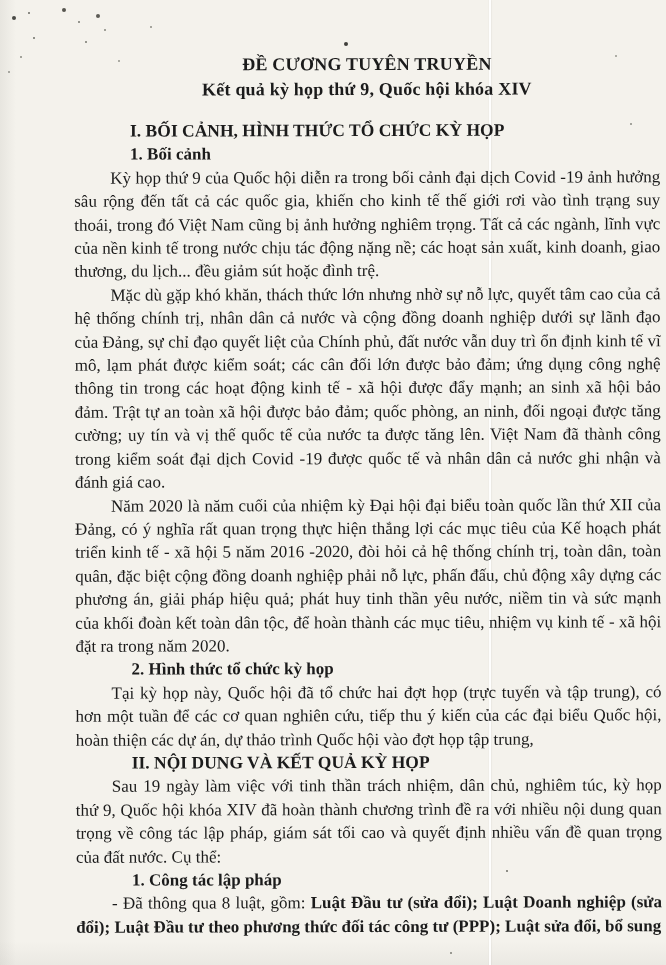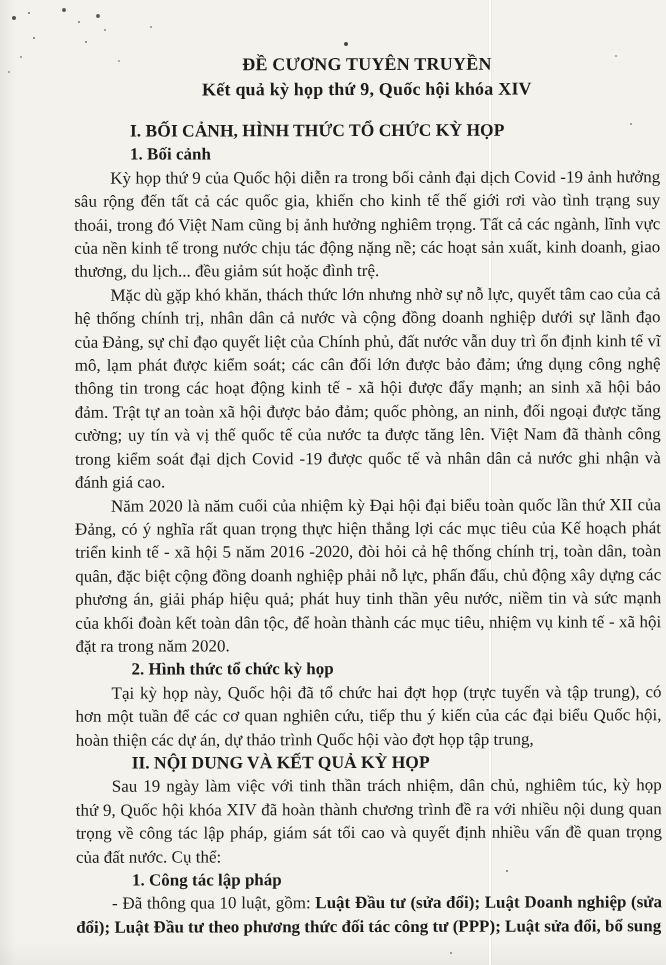--- a/index.html
+++ b/index.html
@@ -110,15 +110,15 @@
     <p class="para">Mặc dù gặp khó khăn, thách thức lớn nhưng nhờ sự nỗ lực, quyết tâm cao của cả hệ thống chính trị, nhân dân cả nước và cộng đồng doanh nghiệp dưới sự lãnh đạo của Đảng, sự chỉ đạo quyết liệt của Chính phủ, đất nước vẫn duy trì ổn định kinh tế vĩ mô, lạm phát được kiểm soát; các cân đối lớn được bảo đảm; ứng dụng công nghệ thông tin trong các hoạt động kinh tế - xã hội được đẩy mạnh; an sinh xã hội bảo đảm. Trật tự an toàn xã hội được bảo đảm; quốc phòng, an ninh, đối ngoại được tăng cường; uy tín và vị thế quốc tế của nước ta được tăng lên. Việt Nam đã thành công trong kiểm soát đại dịch Covid -19 được quốc tế và nhân dân cả nước ghi nhận và đánh giá cao.</p>
     <p class="para">Năm 2020 là năm cuối của nhiệm kỳ Đại hội đại biểu toàn quốc lần thứ XII của Đảng, có ý nghĩa rất quan trọng thực hiện thắng lợi các mục tiêu của Kế hoạch phát triển kinh tế - xã hội 5 năm 2016 -2020, đòi hỏi cả hệ thống chính trị, toàn dân, toàn quân, đặc biệt cộng đồng doanh nghiệp phải nỗ lực, phấn đấu, chủ động xây dựng các phương án, giải pháp hiệu quả; phát huy tinh thần yêu nước, niềm tin và sức mạnh của khối đoàn kết toàn dân tộc, để hoàn thành các mục tiêu, nhiệm vụ kinh tế - xã hội đặt ra trong năm 2020.</p>
 
     <div class="heading">2. Hình thức tổ chức kỳ họp</div>
     <p class="para">Tại kỳ họp này, Quốc hội đã tổ chức hai đợt họp (trực tuyến và tập trung), có hơn một tuần để các cơ quan nghiên cứu, tiếp thu ý kiến của các đại biểu Quốc hội, hoàn thiện các dự án, dự thảo trình Quốc hội vào đợt họp tập trung,</p>
 
     <div class="heading heading-major">II. NỘI DUNG VÀ KẾT QUẢ KỲ HỌP</div>
     <p class="para">Sau 19 ngày làm việc với tinh thần trách nhiệm, dân chủ, nghiêm túc, kỳ họp thứ 9, Quốc hội khóa XIV đã hoàn thành chương trình đề ra với nhiều nội dung quan trọng về công tác lập pháp, giám sát tối cao và quyết định nhiều vấn đề quan trọng của đất nước. Cụ thể:</p>
 
     <div class="heading">1. Công tác lập pháp</div>
-    <p class="para"><span>- Đã thông qua 10 luật, gồm: </span><span class="bold-run">Luật Đầu tư (sửa đổi); Luật Doanh nghiệp (sửa đổi); Luật Đầu tư theo phương thức đối tác công tư (PPP); Luật sửa đổi, bổ sung</span></p>
+    <p class="para"><span>- Đã thông qua 8 luật, gồm: </span><span class="bold-run">Luật Đầu tư (sửa đổi); Luật Doanh nghiệp (sửa đổi); Luật Đầu tư theo phương thức đối tác công tư (PPP); Luật sửa đổi, bổ sung</span></p>
   </div>
 </div>
 
 </body></html>

